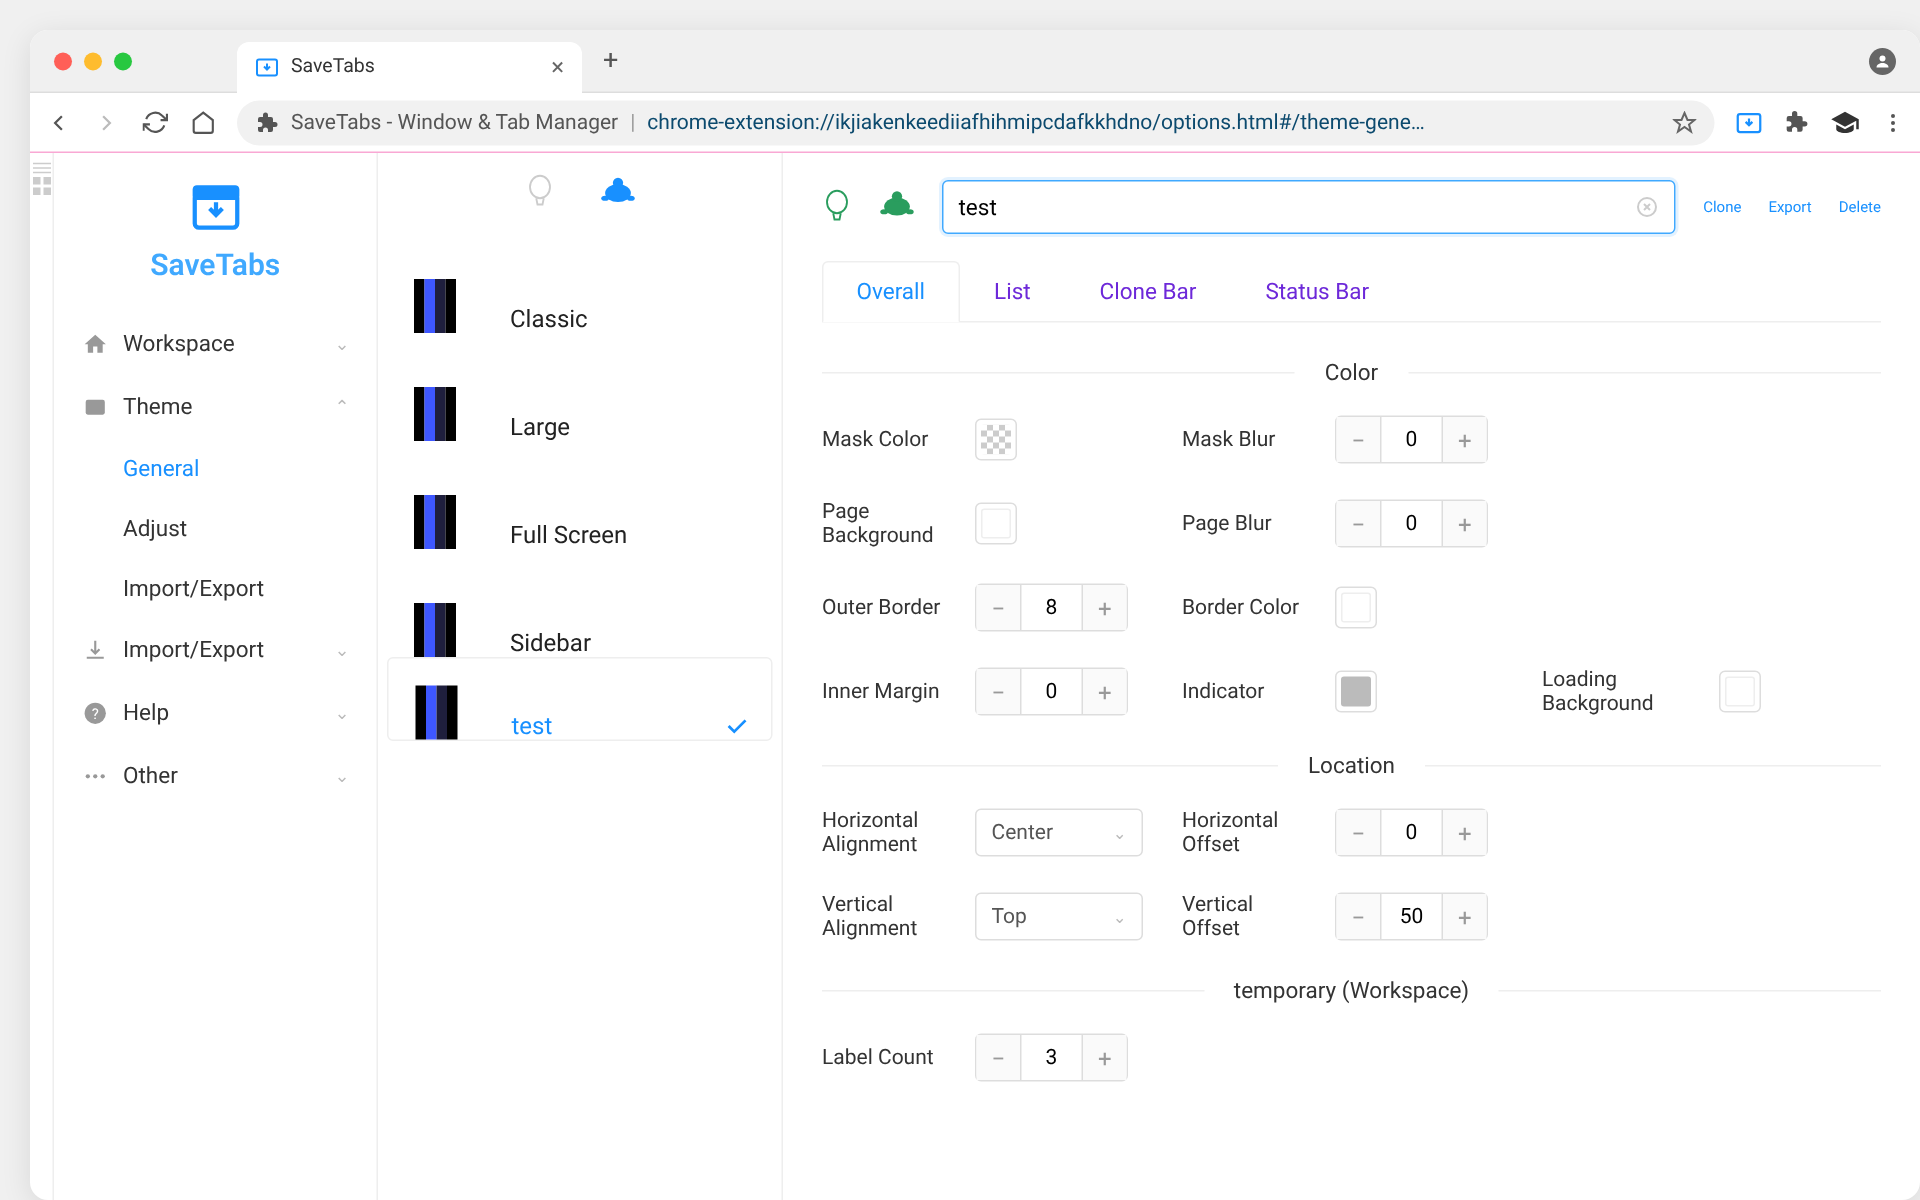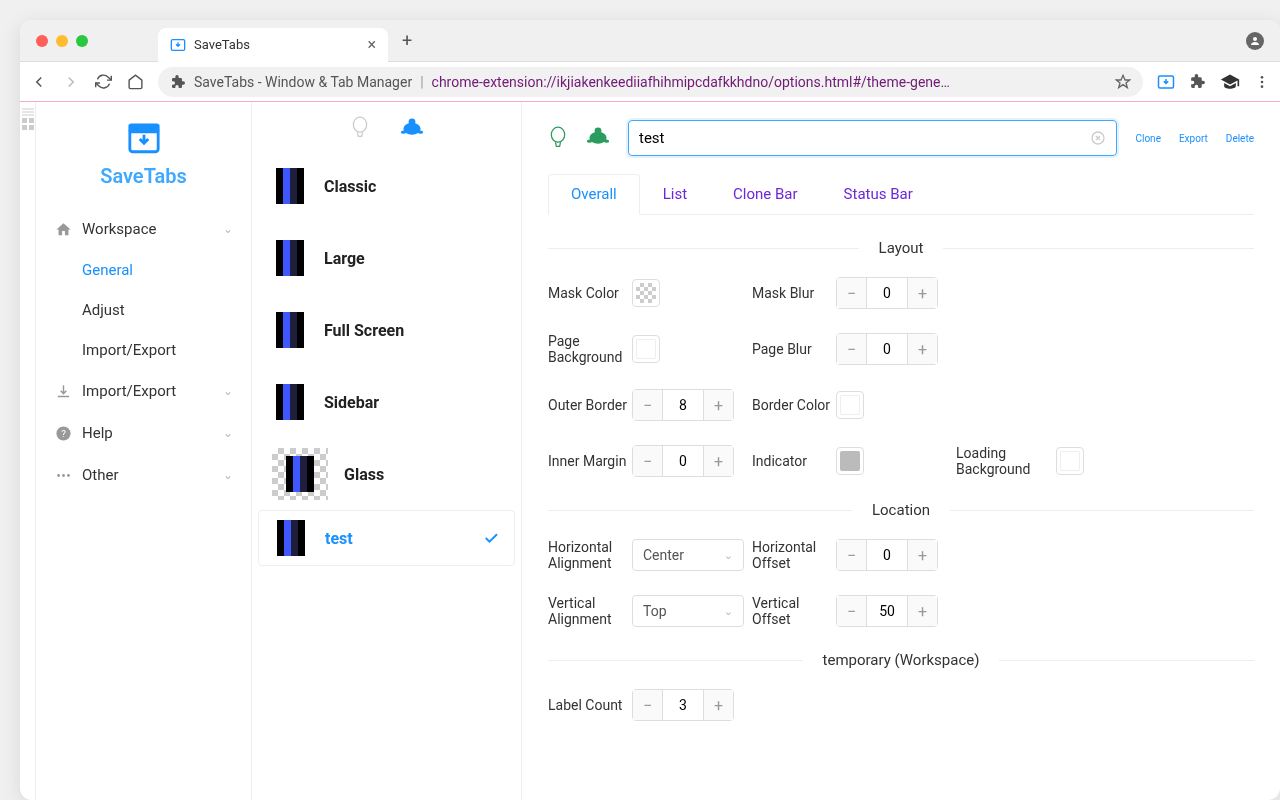--- a/index.html
+++ b/index.html
@@ -17,39 +17,39 @@
 .tab-close { color: #666; font-size: 16px; cursor: pointer; }
 .newtab { margin-left: 14px; color: #555; font-size: 18px; cursor: pointer; }
 .rightdot { margin-left: auto; width: 18px; height: 18px; border-radius: 50%; background: #666; display: flex; align-items: center; justify-content: center; color: #fff; font-size: 11px; }
 .toolbar { height: 40px; background: #fff; display: flex; align-items: center; padding: 0 10px; gap: 14px; border-bottom: 1px solid #f9a8d4; }
 .tb-icon { width: 18px; height: 18px; display: flex; align-items: center; justify-content: center; color: #555; cursor: pointer; }
 .tb-icon.dis { color: #bbb; }
 .addr { flex: 1; display: flex; align-items: center; background: #f1f1f1; height: 30px; border-radius: 15px; padding: 0 12px; gap: 8px; font-size: 14px; color: #555; }
 .puzzle { color: #555; }
 .addr-text { flex: 1; overflow: hidden; white-space: nowrap; text-overflow: ellipsis; }
 .addr-sep { color: #999; }
-.addr-gray { color: #701a75; }
+.addr-gray { color: #0c4a6e; }
 .tb-right { display: flex; align-items: center; gap: 14px; }
 .content { display: flex; height: calc(100% - 82px); }
 .leftedge { width: 16px; border-right: 1px solid #eee; display: flex; flex-direction: column; align-items: center; padding-top: 6px; gap: 2px; color: #ccc; }
 .sidebar { width: 216px; border-right: 1px solid #eee; padding: 20px 0; }
 .logo { display: flex; flex-direction: column; align-items: center; margin-bottom: 20px; }
 .logo-icon { width: 36px; height: 34px; margin-bottom: 8px; }
 .logo-text { font-size: 20px; font-weight: 600; color: #40a9ff; }
 .nav-item { display: flex; align-items: center; height: 42px; padding: 0 18px; gap: 10px; cursor: pointer; color: #333; font-size: 15px; }
 .nav-item .chev { margin-left: auto; color: #bbb; font-size: 12px; }
 .nav-icon { width: 18px; height: 18px; color: #999; display: flex; align-items: center; justify-content: center; }
 .nav-sub { padding-left: 46px; height: 40px; display: flex; align-items: center; font-size: 15px; color: #333; cursor: pointer; }
 .nav-sub.active { color: #1890ff; }
 .themelist { width: 270px; border-right: 1px solid #eee; }
 .themelist-header { height: 56px; display: flex; align-items: center; justify-content: center; font-size: 16px; color: #333; border-bottom: 1px solid #eee; }
 .theme-tabs { display: flex; justify-content: center; gap: 30px; padding: 14px 0 10px; }
 .tt-icon { color: #ccc; }
 .tt-icon.active { color: #1890ff; }
-.theme-item { display: flex; align-items: center; height: 72px; padding: 0 20px; gap: 16px; cursor: pointer; font-weight: bold; }
+.theme-item { display: flex; align-items: flex-end; height: 72px; padding: 0 20px; gap: 32px; cursor: pointer; }
 .theme-item.sel { background: #fff; border: 1px solid #eee; border-radius: 4px; margin: 0 6px; padding: 0 14px; height: 56px; }
 .theme-item.sel .theme-name { color: #1890ff; }
 .theme-thumb { width: 36px; height: 36px; display: flex; }
 .theme-thumb.glass { background: repeating-conic-gradient(#ccc 0% 25%, #fff 0% 50%) 0 0 / 12px 12px; padding: 4px; width: 56px; height: 52px; }
 .thumb-inner { display: flex; width: 28px; height: 36px; margin: auto; }
 .tbar { width: 7px; }
 .tbar.b1 { background: #000; }
 .tbar.b2 { background: #3e57ff; }
 .tbar.b3 { background: #1f1f3d; }
 .tbar.b4 { background: #000; }
@@ -74,21 +74,21 @@
 .stepper { display: flex; border: 1px solid #ddd; border-radius: 4px; height: 32px; width: 102px; }
 .stepper button { width: 30px; border: none; background: #fafafa; color: #999; cursor: pointer; font-size: 16px; }
 .stepper input { width: 42px; border: none; border-left: 1px solid #ddd; border-right: 1px solid #ddd; text-align: center; font-size: 14px; }
 .colorbox { width: 28px; height: 28px; border: 1px solid #ddd; border-radius: 4px; padding: 3px; }
 .colorbox-inner { width: 100%; height: 100%; border-radius: 2px; }
 .colorbox-inner.checker { background: repeating-conic-gradient(#ccc 0% 25%, #fff 0% 50%) 0 0 / 8px 8px; }
 .colorbox-inner.white { background: #fff; border: 1px solid #eee; }
 .colorbox-inner.gray { background: #bbb; }
 .select { width: 112px; height: 32px; border: 1px solid #ddd; border-radius: 4px; display: flex; align-items: center; padding: 0 10px; font-size: 14px; color: #555; cursor: pointer; }
 .select .chev { margin-left: auto; color: #bbb; font-size: 11px; }
-.row { display: flex; align-items: center; margin-bottom: 24px; flex-wrap: wrap; }
+.row { display: flex; align-items: center; gap: 18px; margin-bottom: 24px; flex-wrap: wrap; }
 .row .label { width: 84px; }
 .row .cell { width: 120px; }
 svg { display: block; }
 </style>
 </head>
 <body>
 
 <div class="window">
 
   <div class="titlebar">
@@ -192,20 +192,29 @@
         <div class="logo-text">SaveTabs</div>
       </div>
       <div class="nav-item">
         <div class="nav-icon">
             <svg width="17" height="17" viewBox="0 0 24 24" fill="currentColor">
               <path d="M10 20v-6h4v6h5v-8h3L12 3 2 12h3v8z"></path>
             </svg>
           </div>
         <span>Workspace</span>
         <span class="chev">⌄</span>
+      </div>
+      <div class="nav-item">
+        <div class="nav-icon">
+            <svg width="17" height="17" viewBox="0 0 24 24" fill="currentColor">
+              <rect x="3" y="5" width="18" height="14" rx="2"></rect>
+            </svg>
+          </div>
+        <span>Theme</span>
+        <span class="chev">⌃</span>
       </div>
       <div class="nav-sub active">General</div>
       <div class="nav-sub">Adjust</div>
       <div class="nav-sub">Import/Export</div>
       <div class="nav-item">
         <div class="nav-icon">
             <svg width="17" height="17" viewBox="0 0 24 24" fill="none" stroke="currentColor" stroke-width="2">
               <path d="M12 3v12m-4-4l4 4 4-4M4 19h16"></path>
             </svg>
           </div>
@@ -285,31 +294,20 @@
         <div class="theme-thumb">
             <div class="thumb-inner">
               <div class="tbar b1"></div>
               <div class="tbar b2"></div>
               <div class="tbar b3"></div>
               <div class="tbar b4"></div>
             </div>
           </div>
         <span class="theme-name">Sidebar</span>
       </div>
-      <div class="theme-item">
-        <div class="theme-thumb glass">
-            <div class="thumb-inner">
-              <div class="tbar b1"></div>
-              <div class="tbar b2"></div>
-              <div class="tbar b3"></div>
-              <div class="tbar b4"></div>
-            </div>
-          </div>
-        <span class="theme-name">Glass</span>
-      </div>
       <div class="theme-item sel">
         <div class="theme-thumb">
             <div class="thumb-inner">
               <div class="tbar b1"></div>
               <div class="tbar b2"></div>
               <div class="tbar b3"></div>
               <div class="tbar b4"></div>
             </div>
           </div>
         <span class="theme-name">test</span>
@@ -348,21 +346,21 @@
       </div>
 
       <div class="tabs">
         <div class="tabitem active">Overall</div>
         <div class="tabitem">List</div>
         <div class="tabitem">Clone Bar</div>
         <div class="tabitem">Status Bar</div>
       </div>
 
       <div class="section-title">
-          <span>Layout</span>
+          <span>Color</span>
         </div>
 
       <div class="row">
         <div class="label">Mask Color</div>
         <div class="cell">
             <div class="colorbox">
               <div class="colorbox-inner checker"></div>
             </div>
           </div>
         <div class="label">Mask Blur</div>

